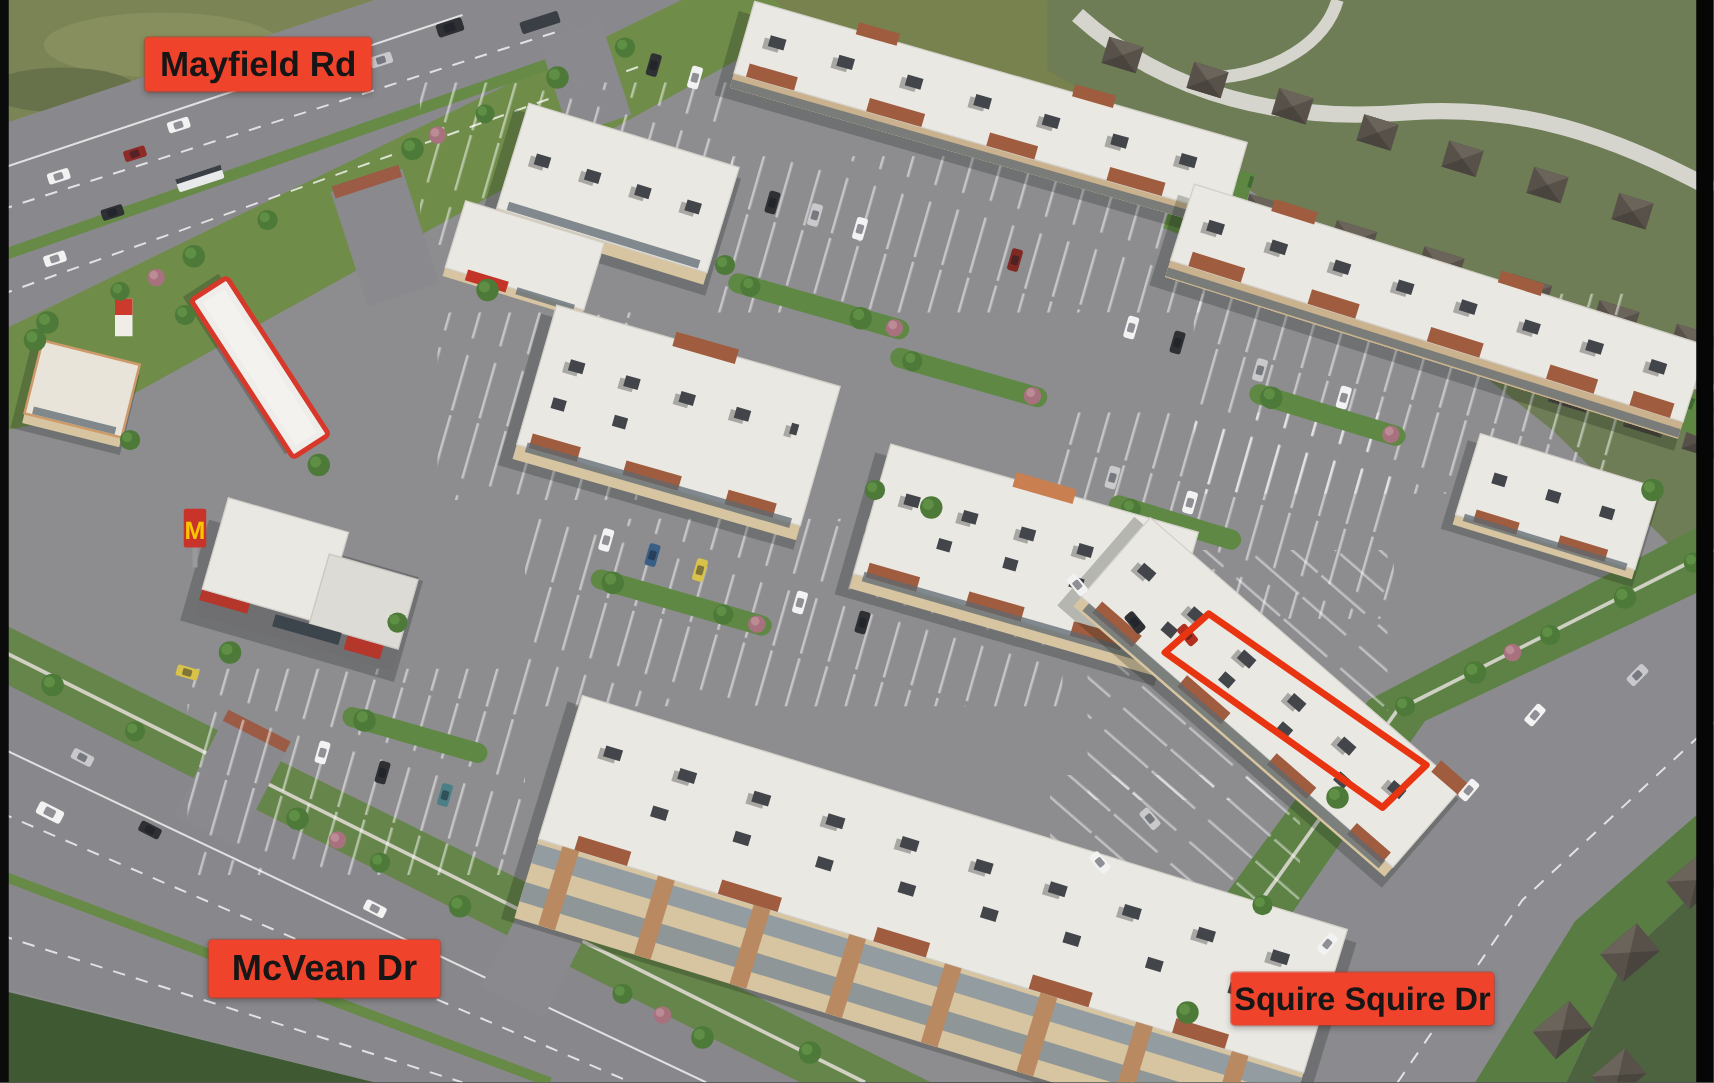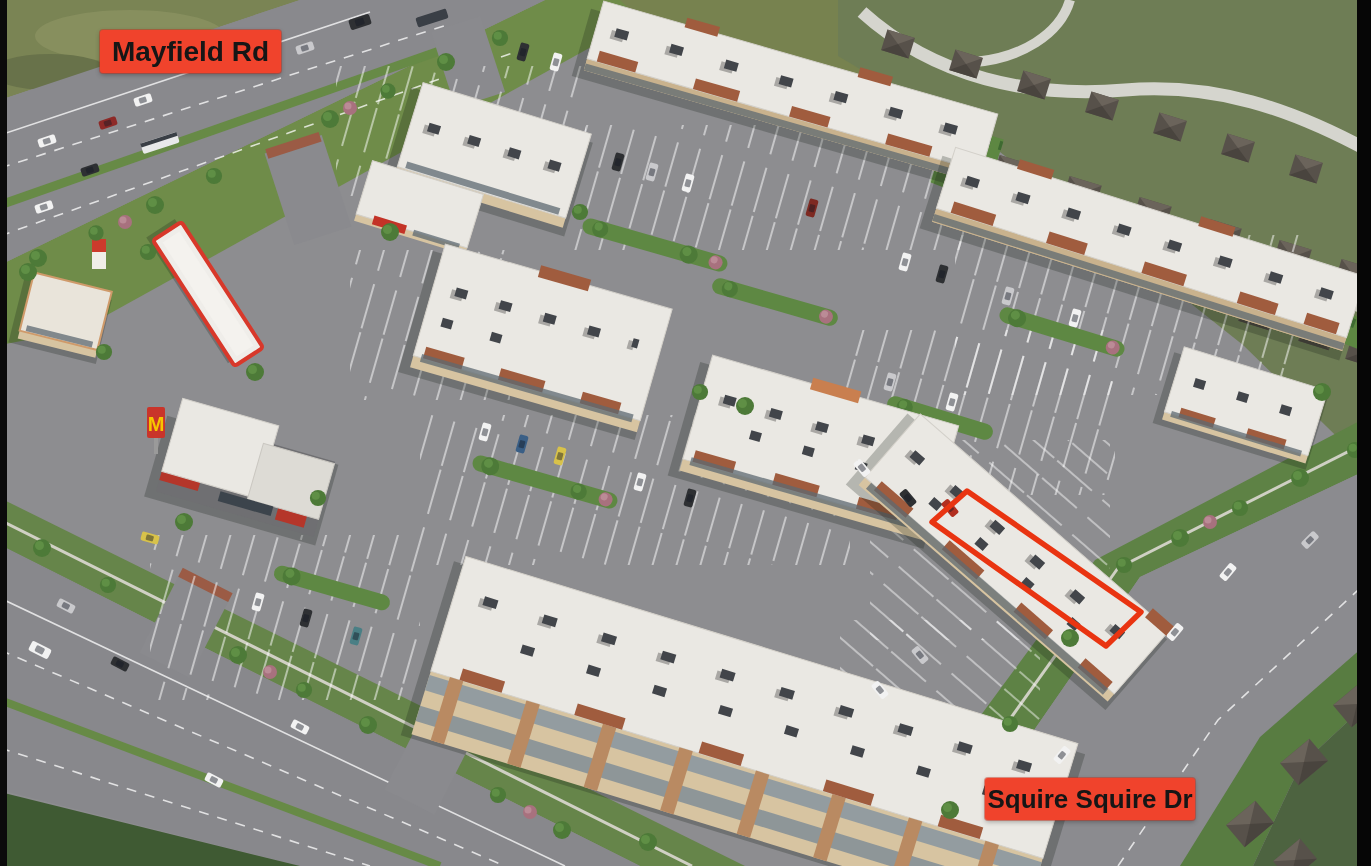--- a/index.html
+++ b/index.html
@@ -3,21 +3,21 @@
 <meta charset="utf-8">
 <style>
   html,body{margin:0;padding:0;background:#1c1c1c}
   .stage{position:relative;width:1371px;height:866px;overflow:hidden;
          font-family:"Liberation Sans",sans-serif;background:#8d8d90}
   .stage svg{position:absolute;left:0;top:0}
   .road-label{position:absolute;display:flex;align-items:center;justify-content:center;
 atomic    background:#f0432c;color:#161616;font-weight:bold;border-radius:3px;
     background:#f0432c;
     box-shadow:0 0 0 1px rgba(205,45,25,.45),0 2px 5px rgba(0,0,0,.30);}
-  #label-mayfield{left:100px;top:30px;width:181px;height:43px;font-size:28px}
+  #label-mayfield{left:116px;top:30px;width:181px;height:43px;font-size:28px}
   #label-mcvean{left:167px;top:752px;width:185px;height:46px;font-size:29px}
   #label-squire{left:985px;top:778px;width:210px;height:42px;font-size:26px}
   .watermark{position:absolute;left:399px;top:800px;font-size:29px;
     color:rgba(250,250,248,.55);white-space:nowrap;letter-spacing:.5px;word-spacing:5px}
   
   .roof{fill:#eae8e3;stroke:#d3d0ca;stroke-width:1}
   .wall{fill:#d7c4a1}
   .wall2{fill:#c9b28d}
   .brick{fill:#a05c3e}
   .glass{fill:#5e6a72;opacity:.75}
@@ -464,15 +464,16 @@
     <use href="#car" transform="translate(880,690) rotate(50)" fill="#f2f2f2"></use>
   </g>
 
   <polygon points="932,522 967,491 1141,612 1106,646" fill="none" stroke-width="5.5" stroke-linejoin="round" stroke="#e93411"></polygon>
 
   <rect x="0" y="0" width="7" height="866" fill="#0b0b0b"></rect>
   <rect x="1357" y="0" width="14" height="866" fill="#060606"></rect>
 </svg>
 
 <div class="road-label" id="label-mayfield">Mayfield Rd</div>
+<div class="road-label" id="label-mcvean">McVean Dr</div>
 <div class="road-label" id="label-squire">Squire Squire Dr</div>
 
 </div>
 
 </body></html>

